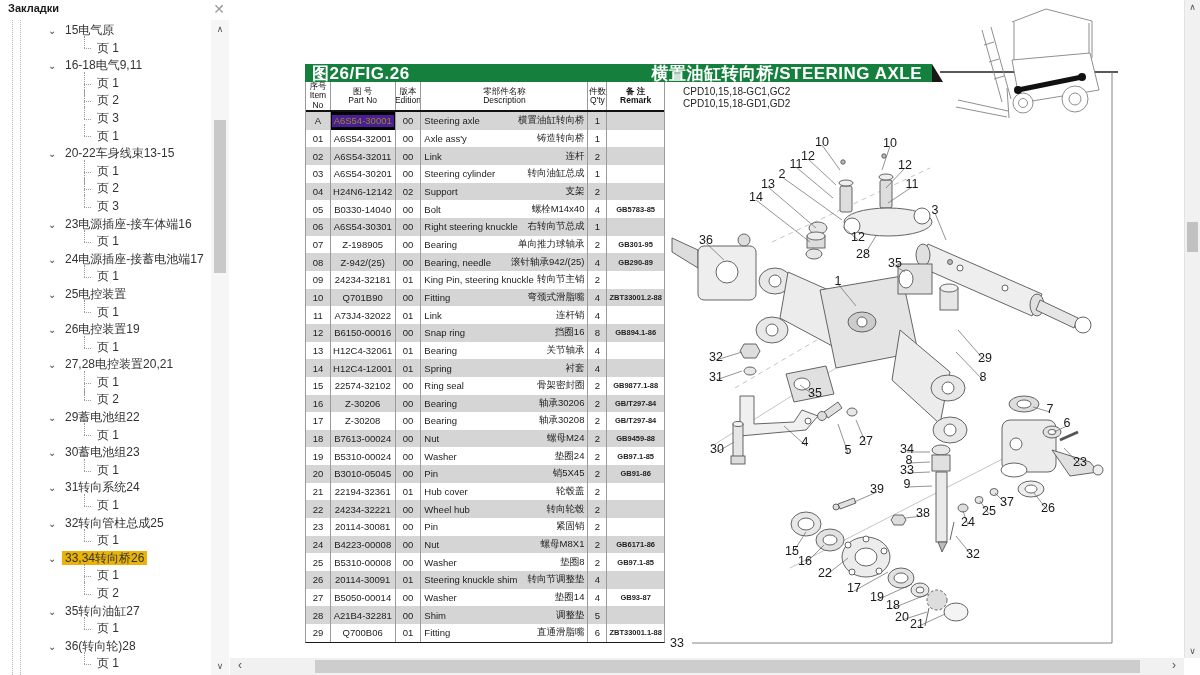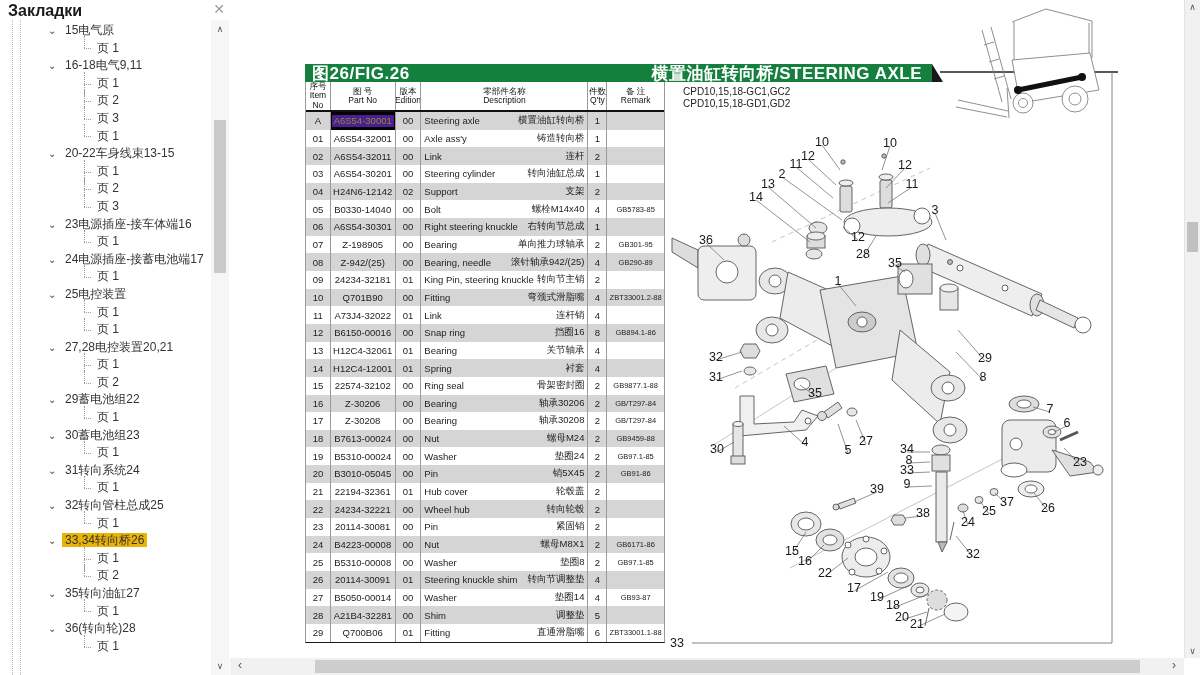--- a/index.html
+++ b/index.html
@@ -3,21 +3,21 @@
 <meta charset="utf-8">
 <style>
   * { margin:0; padding:0; box-sizing:border-box; }
   html,body { width:1200px; height:675px; overflow:hidden; background:#fff;
     font-family:"Liberation Sans", sans-serif; }
   .app { position:relative; width:1200px; height:675px; background:#fff; }
 
   
   .sidebar { position:absolute; left:0; top:0; width:230px; height:675px; background:#fff; }
   .sb-header { position:absolute; left:0; top:0; width:230px; height:20px; background:#fff; }
-  .sb-title { position:absolute; left:8px; top:2px; font-size:16px; font-weight:bold; color:#1a1a1a; }
+  .sb-title { position:absolute; left:8px; top:2px; font-size:11px; font-weight:bold; color:#1a1a1a; }
   .sb-close { position:absolute; left:210px; top:1px; width:18px; height:16px; color:#9a9a9a;
     font-size:14px; line-height:16px; text-align:center; cursor:pointer; }
   .guide { position:absolute; top:20px; bottom:0; width:0; border-left:1px dotted #b8b8b8; }
   .g1 { left:12px; } .g2 { left:20px; }
   .tree { position:absolute; left:0; top:20px; width:210px; bottom:0; overflow:hidden; padding-top:2px; }
   .t-row { height:17.6px; line-height:17.6px; white-space:nowrap; font-size:12px; color:#333; cursor:pointer; }
   .t-row.parent { padding-left:48px; }
   .t-row.child  { padding-left:84px; }
   .chev { display:inline-block; width:14px; color:#4a4a4a; font-size:10px; }
   .t-label { padding:0 3px; }
@@ -47,21 +47,21 @@
 
   .models { position:absolute; left:453px; top:86px; font-size:10px; line-height:11.5px; color:#222; }
 
   
   .tbl { position:absolute; left:75px; top:82px; width:360px; border-left:1px solid #9a9a9a;
     border-right:1px solid #9a9a9a; border-bottom:1.5px solid #1a1a1a; }
   .tr { display:flex; }
   .th { height:30px; border-bottom:2px solid #111; font-size:8.5px; line-height:9.5px; }
   .td, .hd { border-right:1px solid #9a9a9a; display:flex; align-items:center; justify-content:center;
     overflow:hidden; white-space:nowrap; }
-  .td:last-child, .hd:last-child { border-right:none; }
+  .td:last-child, .hd:last-child { border-right:none;font-weight:bold; }
   .hd { white-space:pre-line; text-align:center; flex-direction:column; justify-content:center; color:#111; }
   .c-item { width:25px; } .c-part { width:65px; } .c-ed { width:26px; }
   .c-desc { width:168px; } .c-qty { width:19px; } .c-rem { width:57px; }
   .row { height:17.67px; font-size:9.5px; color:#1c1c1c; }
   .row.g { background:#d5d5d5; }
   .row .c-desc { justify-content:space-between; padding:0 3px; }
   .row .c-rem { font-size:7.5px; color:#222; }
   .hl { background:#4c1d95; border:3px solid #000000; color:#8f8f2a; padding:0 2px; line-height:12px; }
 
   
@@ -102,20 +102,21 @@
         <div class="t-row parent"><span class="chev">⌄</span><span class="t-label">20-22车身线束13-15</span></div>
         <div class="t-row child"><span class="conn mid"></span><span class="t-label">页 1</span></div>
         <div class="t-row child"><span class="conn mid"></span><span class="t-label">页 2</span></div>
         <div class="t-row child"><span class="conn last"></span><span class="t-label">页 3</span></div>
         <div class="t-row parent"><span class="chev">⌄</span><span class="t-label">23电源插座-接车体端16</span></div>
         <div class="t-row child"><span class="conn last"></span><span class="t-label">页 1</span></div>
         <div class="t-row parent"><span class="chev">⌄</span><span class="t-label">24电源插座-接蓄电池端17</span></div>
         <div class="t-row child"><span class="conn last"></span><span class="t-label">页 1</span></div>
         <div class="t-row parent"><span class="chev">⌄</span><span class="t-label">25电控装置</span></div>
         <div class="t-row child"><span class="conn last"></span><span class="t-label">页 1</span></div>
+        <div class="t-row parent"><span class="chev">⌄</span><span class="t-label">26电控装置19</span></div>
         <div class="t-row child"><span class="conn last"></span><span class="t-label">页 1</span></div>
         <div class="t-row parent"><span class="chev">⌄</span><span class="t-label">27,28电控装置20,21</span></div>
         <div class="t-row child"><span class="conn mid"></span><span class="t-label">页 1</span></div>
         <div class="t-row child"><span class="conn last"></span><span class="t-label">页 2</span></div>
         <div class="t-row parent"><span class="chev">⌄</span><span class="t-label">29蓄电池组22</span></div>
         <div class="t-row child"><span class="conn last"></span><span class="t-label">页 1</span></div>
         <div class="t-row parent"><span class="chev">⌄</span><span class="t-label">30蓄电池组23</span></div>
         <div class="t-row child"><span class="conn last"></span><span class="t-label">页 1</span></div>
         <div class="t-row parent"><span class="chev">⌄</span><span class="t-label">31转向系统24</span></div>
         <div class="t-row child"><span class="conn last"></span><span class="t-label">页 1</span></div>

